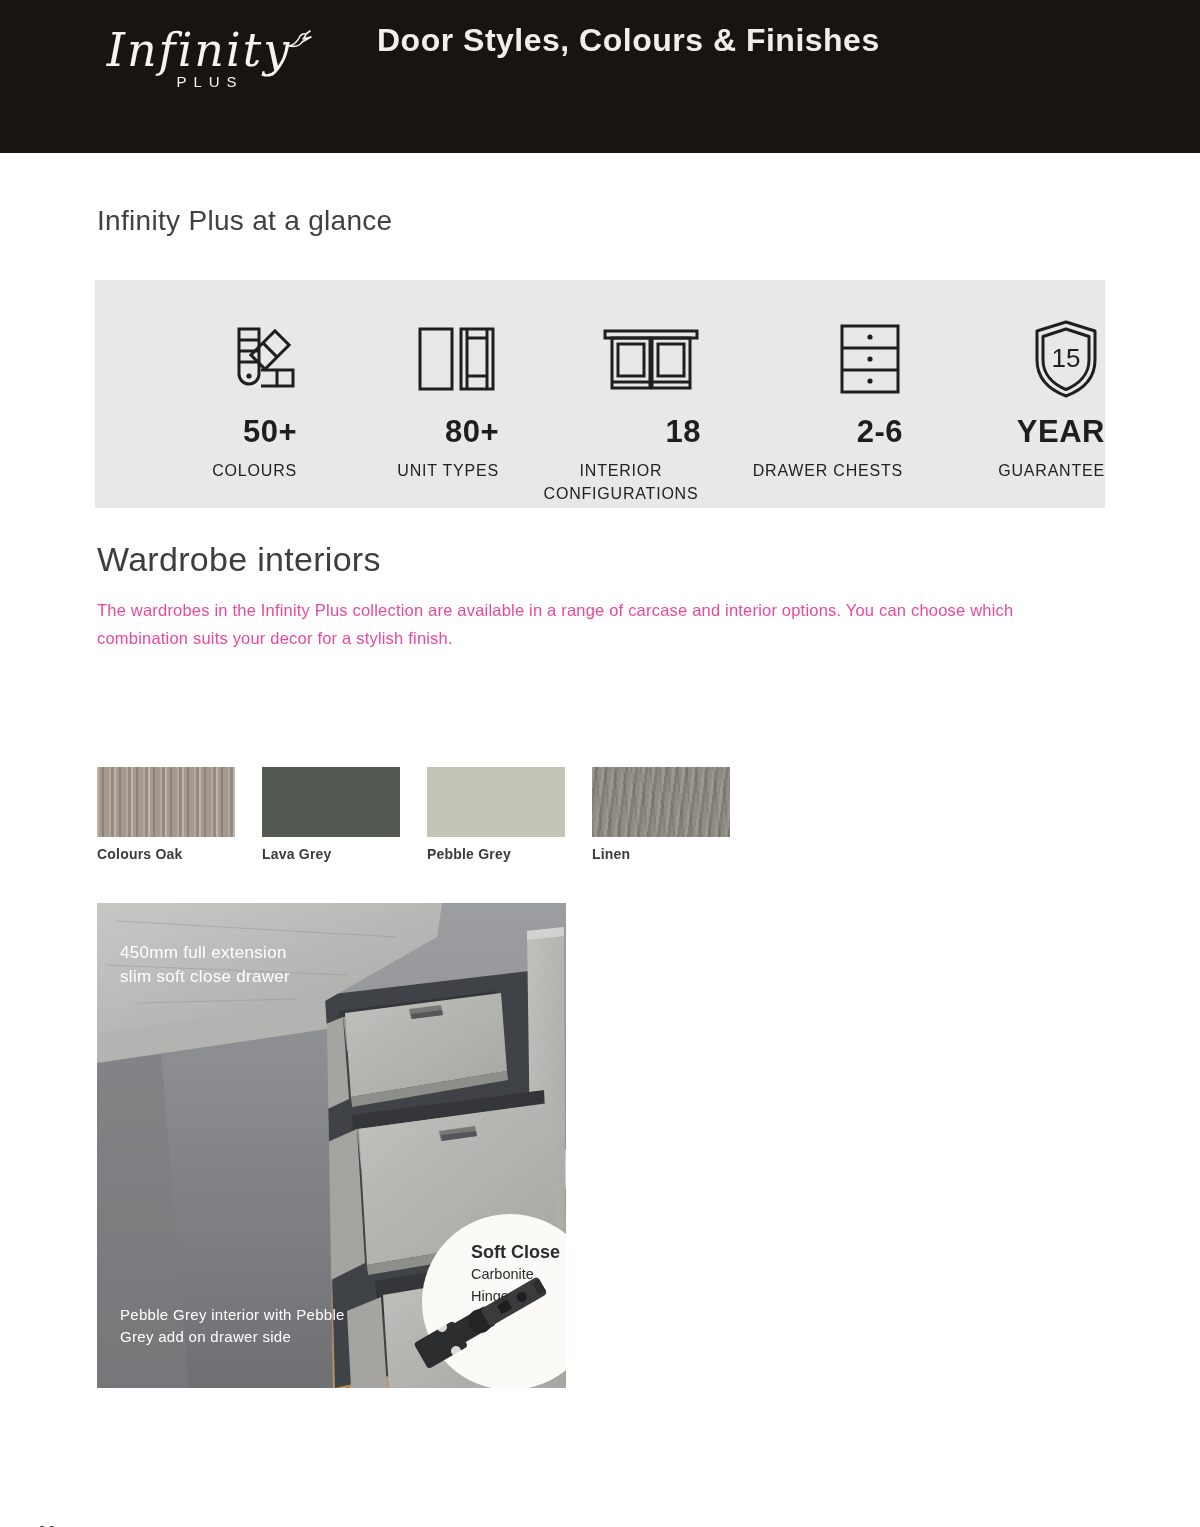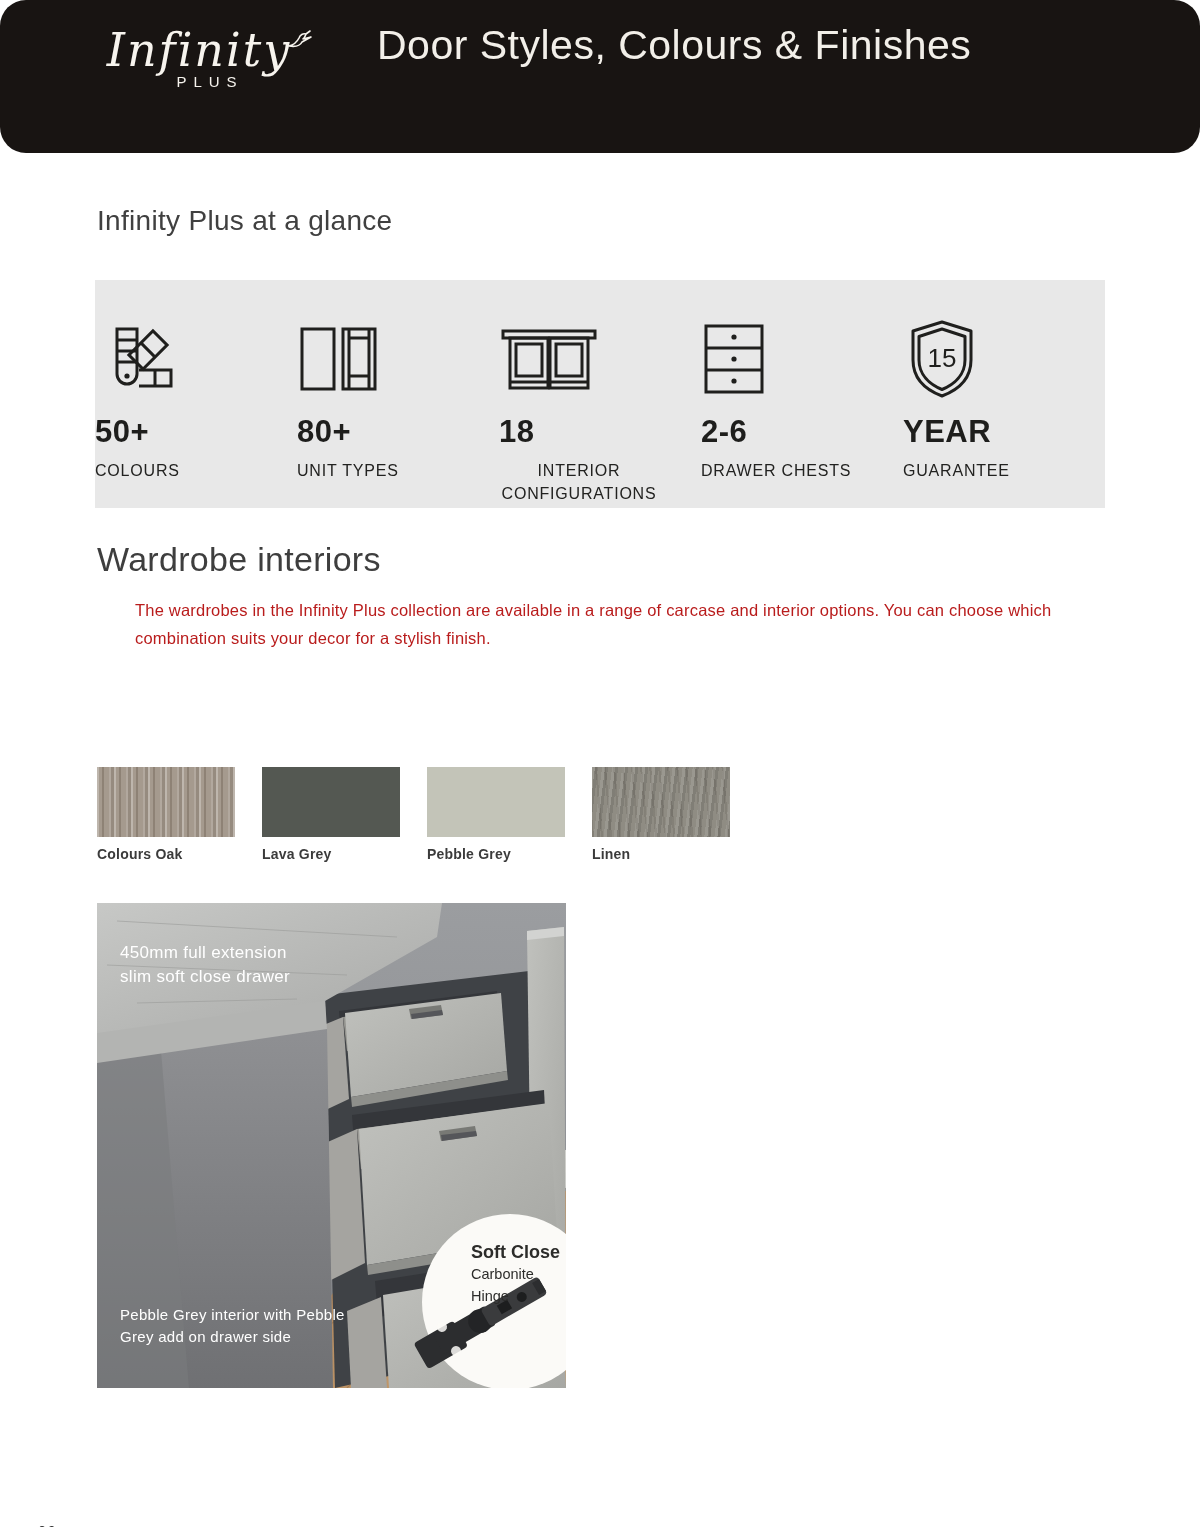--- a/index.html
+++ b/index.html
@@ -1,38 +1,38 @@
 <!DOCTYPE html>
 <html><head>
 <meta charset="utf-8">
 <style>
   * { margin:0; padding:0; box-sizing:border-box; }
   html,body { background:#ffffff; }
   body { font-family:"Liberation Sans", sans-serif; color:#4f4f4f; }
   .page { position:relative; width:1200px; height:1527px; background:#ffffff; overflow:hidden; margin:0 auto; }
 
   
-  .header { position:absolute; top:0; left:0; width:1200px; height:153px; background:#181412; display:flex; align-items:flex-start;border-radius:26px; }
+  .header { position:absolute; top:0; left:0; width:1200px; height:153px; background:#181412; display:flex; align-items:flex-start; }
   .logo { margin:10px 0 0 95px; width:230px; text-align:center; color:#f7f4ee; }
   .logo-script { font-family:"DejaVu Serif", serif; font-style:italic; font-size:46px; letter-spacing:2px; line-height:1.05; white-space:nowrap; }
   .logo-script .bird { display:inline-block; vertical-align:super; margin-left:-4px; }
   .logo-sub { font-size:15px; letter-spacing:7px; margin-top:-2px; font-weight:400; }
-  .header-title { margin:22px 0 0 52px; font-size:41px; font-weight:400; letter-spacing:0.5px; color:#f2efe9; }
+  .header-title { margin:22px 0 0 52px; font-size:32px; font-weight:700; letter-spacing:0.5px; color:#f2efe9; }
 
   
   .glance-heading { position:absolute; top:205px; left:97px; font-size:28px; font-weight:300; color:#404040; letter-spacing:0.3px; }
   .glance-band { position:absolute; top:280px; left:95px; width:1010px; height:228px; background:#e8e8e8; display:flex; }
-  .stat { flex:1 1 0; display:flex; flex-direction:column; align-items:flex-start; padding-top:38px; text-align:center; }
+  .stat { flex:1 1 0; display:flex; flex-direction:column; align-items:flex-end; padding-top:38px; text-align:center; }
   .stat-icon { height:82px; display:flex; align-items:center; justify-content:center; }
   .stat-value { font-size:31px; font-weight:700; color:#1e1e1c; margin-top:14px; letter-spacing:0.5px; }
   .stat-label { font-size:16px; color:#222220; margin-top:9px; letter-spacing:0.8px; line-height:1.45; max-width:160px; }
 
   
   .interiors-heading { position:absolute; top:540px; left:97px; font-size:34px; font-weight:300; color:#3e3e3e; letter-spacing:0.3px; }
-  .para { position:absolute; left:97px; width:985px; font-size:16.5px; line-height:28px; color:#b91c1c; letter-spacing:0.2px;margin-left:38px; }
+  .para { position:absolute; left:97px; width:985px; font-size:16.5px; line-height:28px; color:#ec4899; letter-spacing:0.2px; }
   .para1 { top:596px; }
   .para2 { top:668px; }
 
   .swatches { position:absolute; top:767px; left:97px; display:flex; gap:27px; }
   .swatch { width:138px; }
   .swatch-chip { width:138px; height:70px; }
   .tex-wood { background-image:repeating-linear-gradient(to right, rgba(255,255,255,0.28) 0 2px, rgba(0,0,0,0) 2px 5px, rgba(60,45,30,0.22) 5px 7px, rgba(0,0,0,0) 7px 12px, rgba(255,255,255,0.14) 12px 14px, rgba(40,30,20,0.12) 14px 17px); }
   .tex-linen { background-image:repeating-linear-gradient(97deg, rgba(255,255,255,0.10) 0 3px, rgba(0,0,0,0.10) 3px 6px, rgba(0,0,0,0) 6px 10px), repeating-linear-gradient(85deg, rgba(50,45,38,0.12) 0 2px, rgba(0,0,0,0) 2px 9px); }
   .swatch-label { margin-top:9px; font-size:14px; font-weight:700; color:#3b3b3b; letter-spacing:0.2px; }
 

